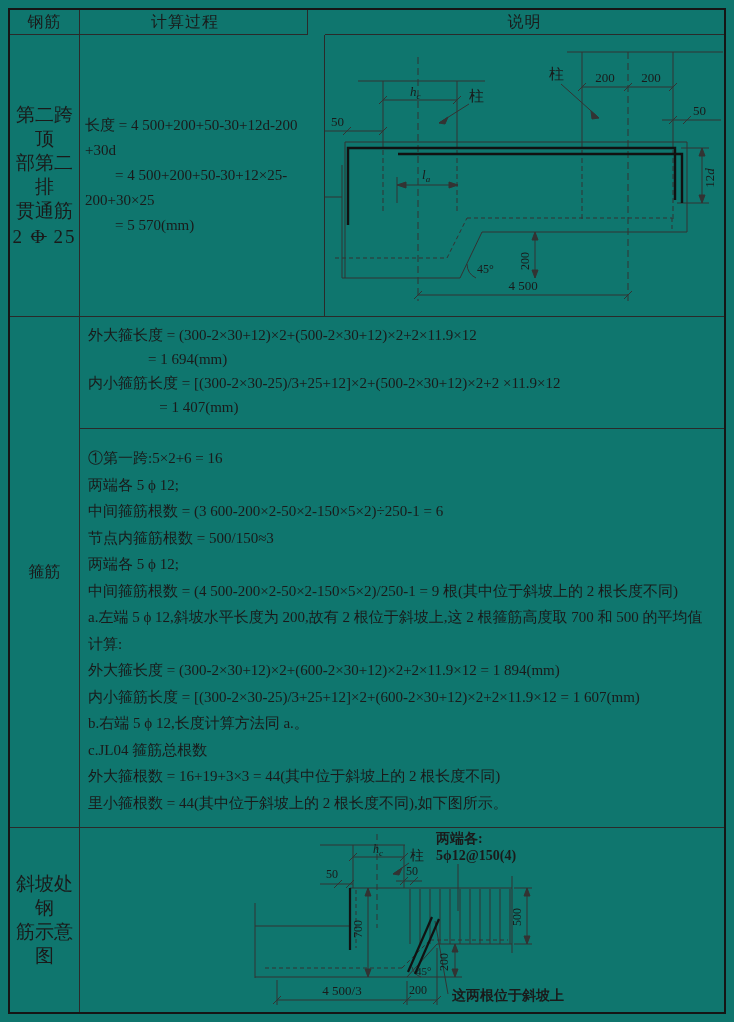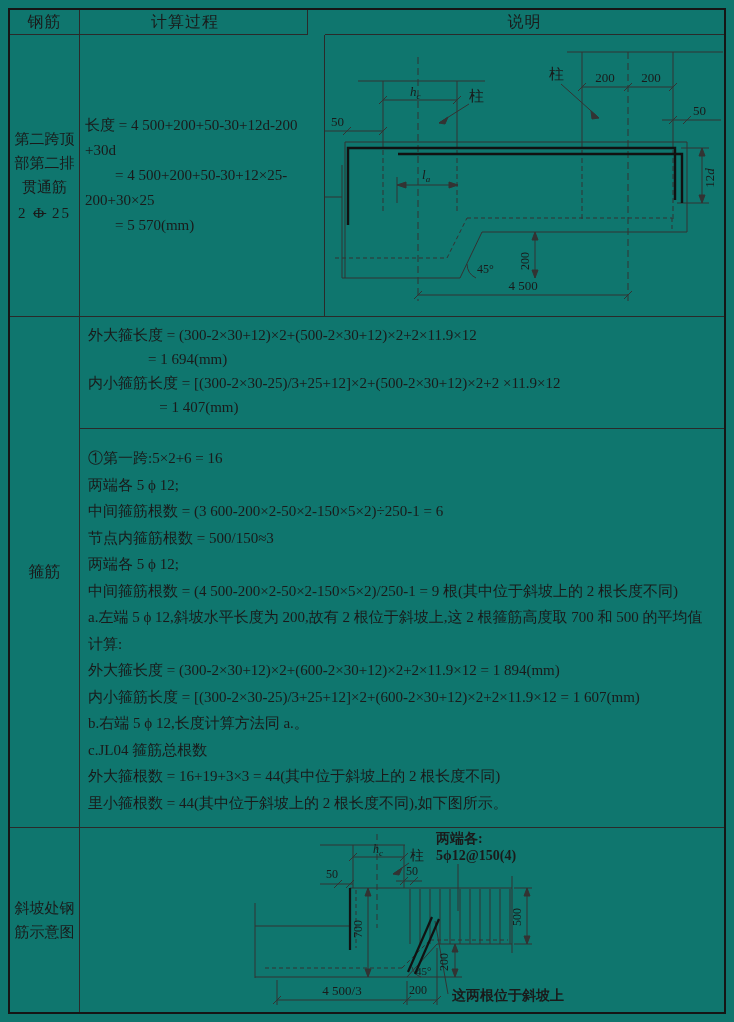--- a/index.html
+++ b/index.html
@@ -4,21 +4,21 @@
 <style>
   html,body{margin:0;padding:0;background:#e8e8e8;}
   .page{position:relative;width:734px;height:1022px;background:#0f766e;overflow:hidden;
         font-family:"Liberation Serif","DejaVu Serif",serif;color:#1a1a1a;}
   .frame{position:absolute;left:8px;top:8px;width:714px;height:1002px;border:2px solid #151515;}
   .cell{position:absolute;box-sizing:border-box;}
   .b-r{border-right:1px solid #2a2a2a;}
   .b-b{border-bottom:1px solid #2a2a2a;}
   .center{display:flex;align-items:center;justify-content:center;}
   .hdr{font-size:16px;letter-spacing:1px;}
-  .label-cell{flex-direction:column;font-size:15px;line-height:24px;text-align:center;}
+  .label-cell{flex-direction:column;font-size:19px;line-height:24px;text-align:center;}
   .calc-cell{display:flex;flex-direction:column;justify-content:center;padding:0 4px 0 5px;}
   .calc-cell .line{font-size:15px;line-height:25px;white-space:pre-wrap;}
   .textblock{padding:6px 15px 0 8px;}
   .textblock .line{font-size:15px;white-space:pre-wrap;}
   .block-a .line{line-height:24px;}
   .block-b{padding-top:16px;}
   .block-b .line{line-height:26.5px;}
   .rebar-sym{text-decoration:line-through;}
   .spec-line{margin-top:2px;letter-spacing:2px;}
   svg text{font-family:"Liberation Serif","DejaVu Serif",serif;fill:#1a1a1a;}

